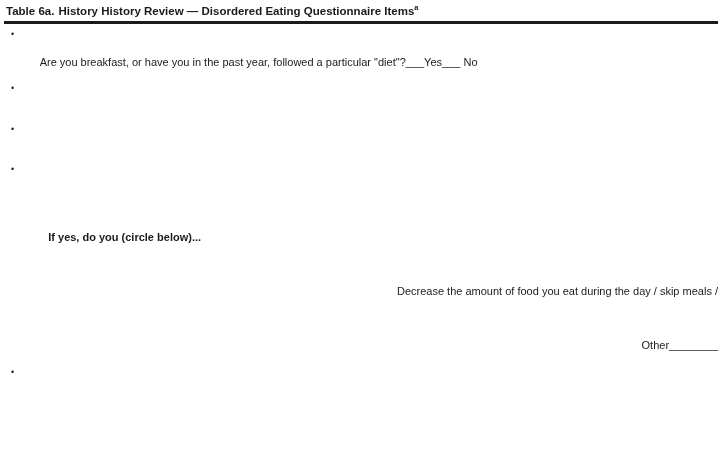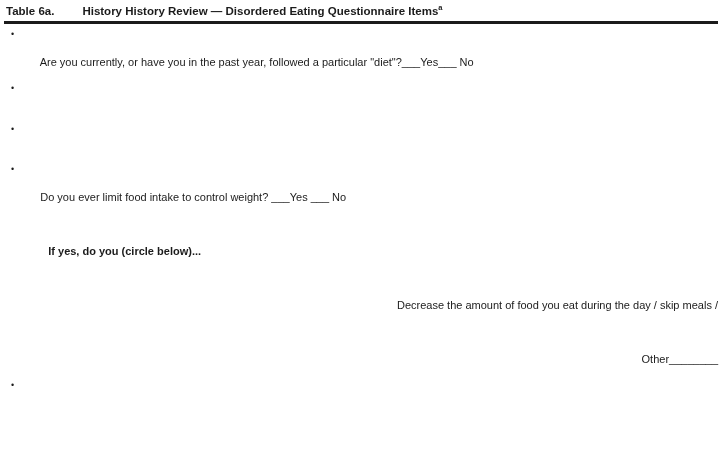--- a/index.html
+++ b/index.html
@@ -20,21 +20,21 @@
     -webkit-font-smoothing: antialiased;
   }
   .table-title {
     font-size: 11.5px;
     font-weight: bold;
     line-height: 15px;
     padding-left: 2px;
     white-space: nowrap;
   }
   .table-title .title-label {
-    margin-right: 28px;
+    margin-right: 4px;
   }
   sup.marker {
     font-size: 7.5px;
     font-weight: bold;
     vertical-align: super;
     line-height: 0;
   }
   .rule {
     height: 2.5px;
     background: #1b1b1b;
@@ -69,34 +69,33 @@
 
   <div class="table-title">
     <span class="title-label">Table 6a.</span><span>History History Review — Disordered Eating Questionnaire Items</span><sup class="marker">a</sup>
   </div>
 
   <div class="rule rule-top"></div>
 
   <div class="items">
   <div class="line level-0">
     <span class="bullet">•</span>
-    <span class="line-text">Are you currently, or have you in the past year, followed a particular "diet"?___Yes___ No</span>
+    <span class="line-text">Are you breakfast, or have you in the past year, followed a particular "diet"?___Yes___ No</span>
   </div>
 
   <div class="line level-0">
     <span class="bullet">•</span>
   </div>
 
   <div class="line level-0">
     <span class="bullet">•</span>
   </div>
 
   <div class="line level-0">
     <span class="bullet">•</span>
-    <span class="line-text">Do you ever limit food intake to control weight? ___Yes ___ No</span>
   </div>
 
   <div class="line level-1">
     
     <span class="line-text">If yes, do you (circle below)...</span>
   </div>
 
   <div class="line level-2">
     
     <span class="line-text">Decrease the amount of food you eat during the day / skip meals /</span>

